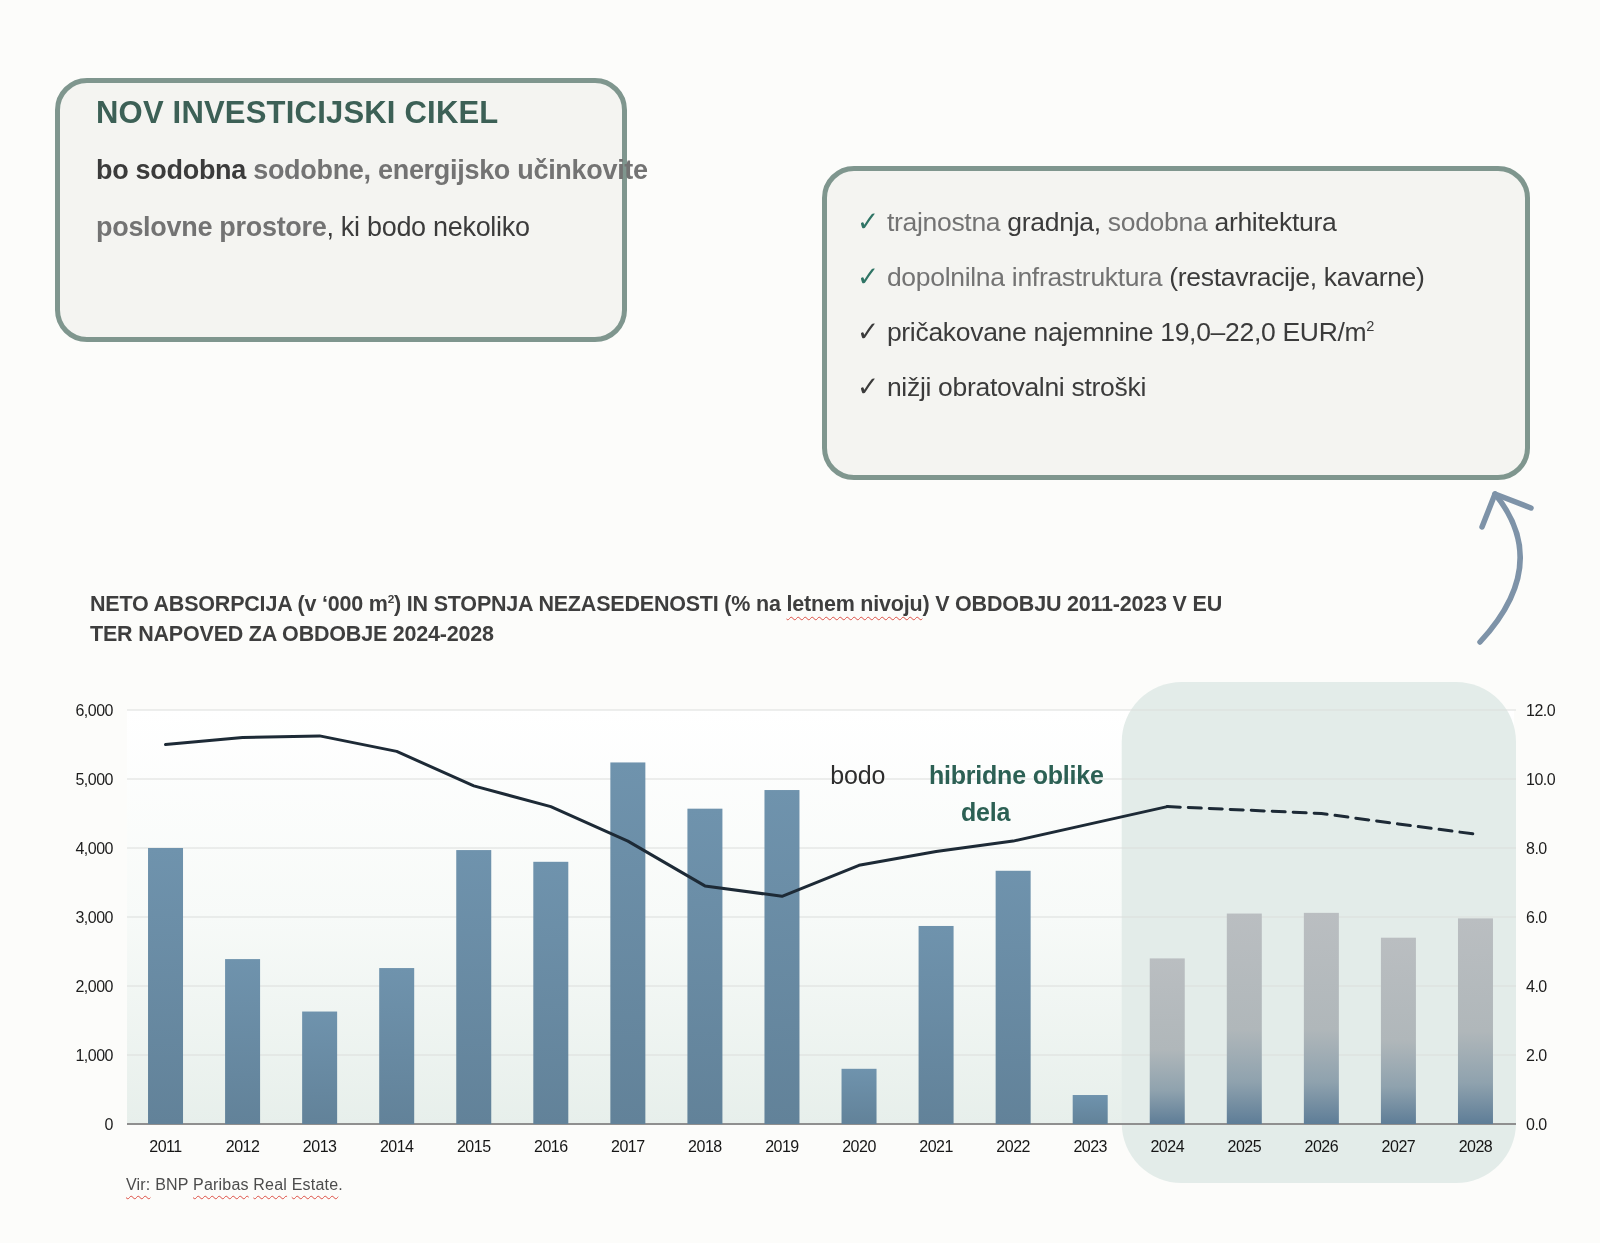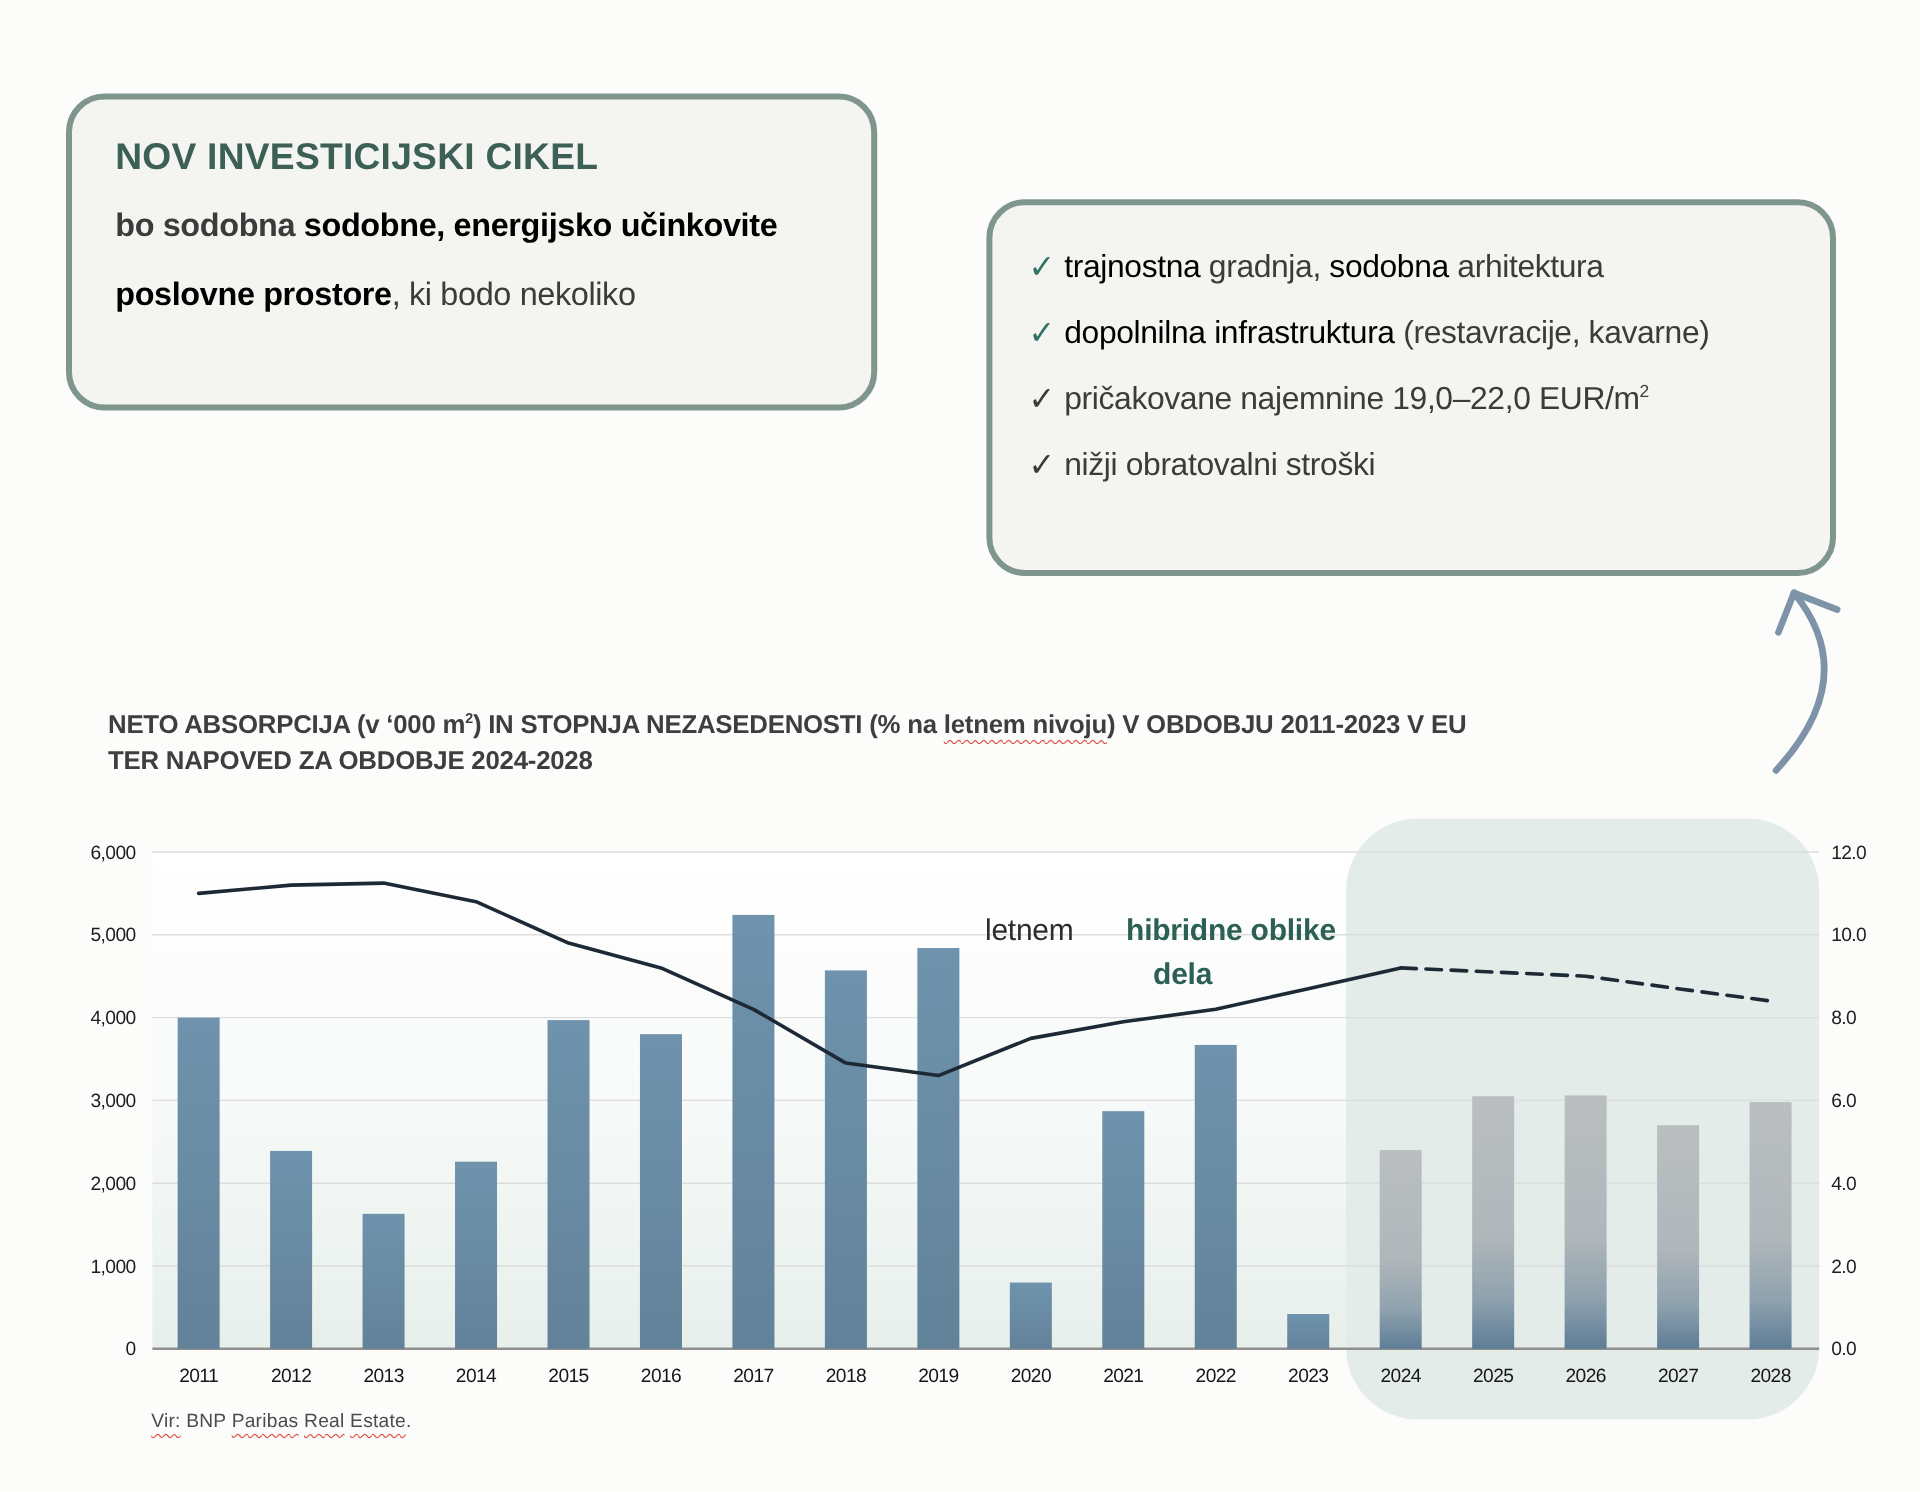--- a/index.html
+++ b/index.html
@@ -7,30 +7,30 @@
     position:relative;width:1600px;height:1243px;overflow:hidden;
     background:#fcfcfa;
     font-family:"Liberation Sans",sans-serif;
     -webkit-font-smoothing:antialiased;
   }
   
   .box{
     position:absolute;box-sizing:border-box;
     background:#f4f4f1;border:5px solid #7f968e;border-radius:32px;
   }
-  .box-left{left:55px;top:78px;width:676px;height:264px;padding:30px 34px 0 36px;}
+  .box-left{left:55px;top:78px;width:572px;height:264px;padding:12px 34px 0 36px;}
   .box-right{left:822px;top:166px;width:708px;height:314px;padding:24px 26px 0 30px;}
   .box-title{
     font-weight:bold;color:#3c6056;font-size:31px;letter-spacing:0.2px;
     line-height:36px;white-space:nowrap;
   }
   .rich{font-size:27px;color:#3b3b3b;line-height:56.5px;white-space:nowrap;letter-spacing:-0.3px;}
   .box-left .box-title{margin-bottom:11px;}
   .box-right .box-title{margin-bottom:8px;font-size:30px;}
-  .tl{color:#000000;}
+  .tl{color:#737373;}
   .b{font-weight:bold;}
   .chk-row{font-size:26.5px;color:#3b3b3b;line-height:55px;white-space:nowrap;letter-spacing:-0.3px;}
   .chk{display:inline-block;margin-right:8px;transform:scaleY(1.05);}
   .chk.tlc{color:#2f7465;}
   .chk.dkc{color:#3b3b3b;}
   sup{font-size:0.55em;vertical-align:super;line-height:0;}
   
   .chart-title{
     position:absolute;left:90px;top:589px;width:1360px;
     font-size:21.5px;font-weight:bold;color:#3e3e3e;line-height:30px;letter-spacing:-0.2px;
@@ -156,21 +156,21 @@
     <path d="M 42 164 Q 114 86 57 16" fill="none" stroke="#7e93a8" stroke-width="5.5" stroke-linecap="round"></path>
     <path d="M 44 49 L 57 16 L 93 30" fill="none" stroke="#7e93a8" stroke-width="5.5" stroke-linecap="round" stroke-linejoin="round"></path>
   </svg>
 
   <div class="chart-title">
     <div><span>NETO ABSORPCIJA (v ‘000 m</span><sup>2</sup><span>) IN STOPNJA NEZASEDENOSTI (% na </span><span class="wavy">letnem nivoju</span><span>) V OBDOBJU 2011-2023 V EU</span></div>
     <div>TER NAPOVED ZA OBDOBJE 2024-2028</div>
   </div>
 
   <div class="annotation">
-    <div style="white-space:nowrap;"><span>letnem </span><span class="tl b">hibridne oblike</span></div>
+    <div style="white-space:nowrap;"><span>bodo </span><span class="tl b">hibridne oblike</span></div>
     <div class="tl b">dela</div>
   </div>
 
   <div class="source"><span class="wavy">Vir:</span>
     <span>BNP</span>
     <span class="wavy">Paribas</span>
     <span class="wavy">Real</span>
     <span class="wavy">Estate</span><span>.</span></div>
 
 </div>

